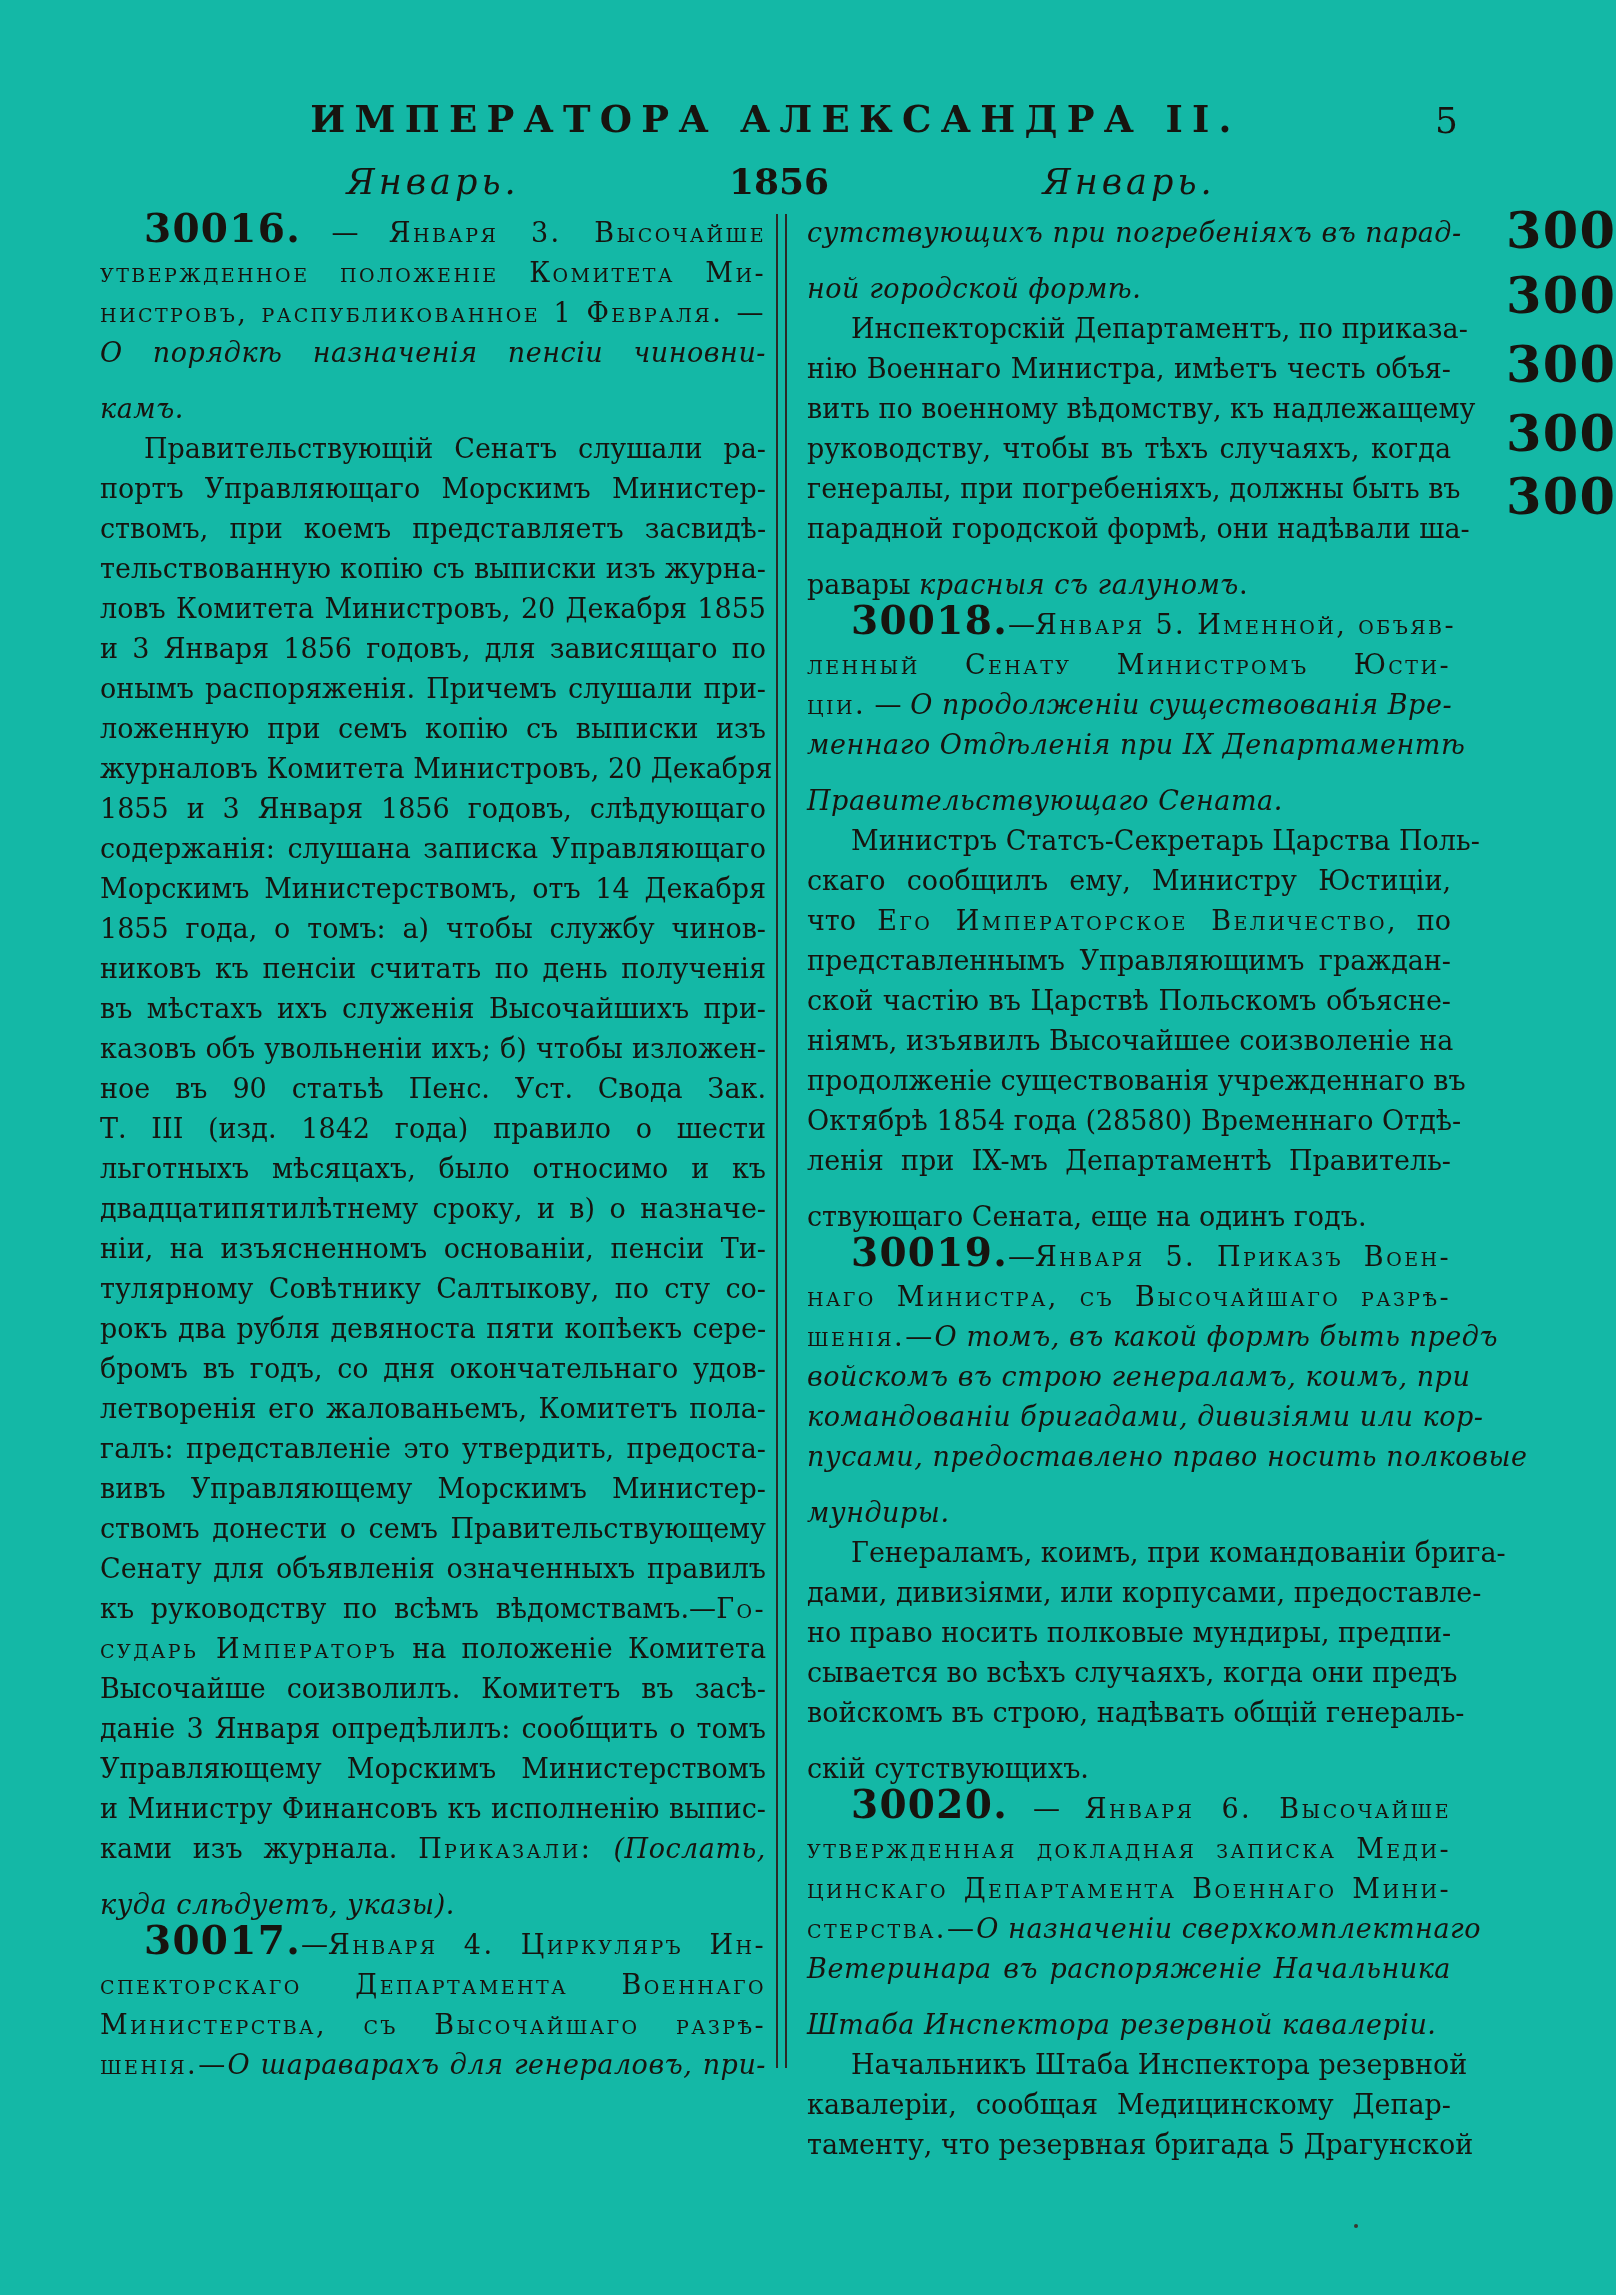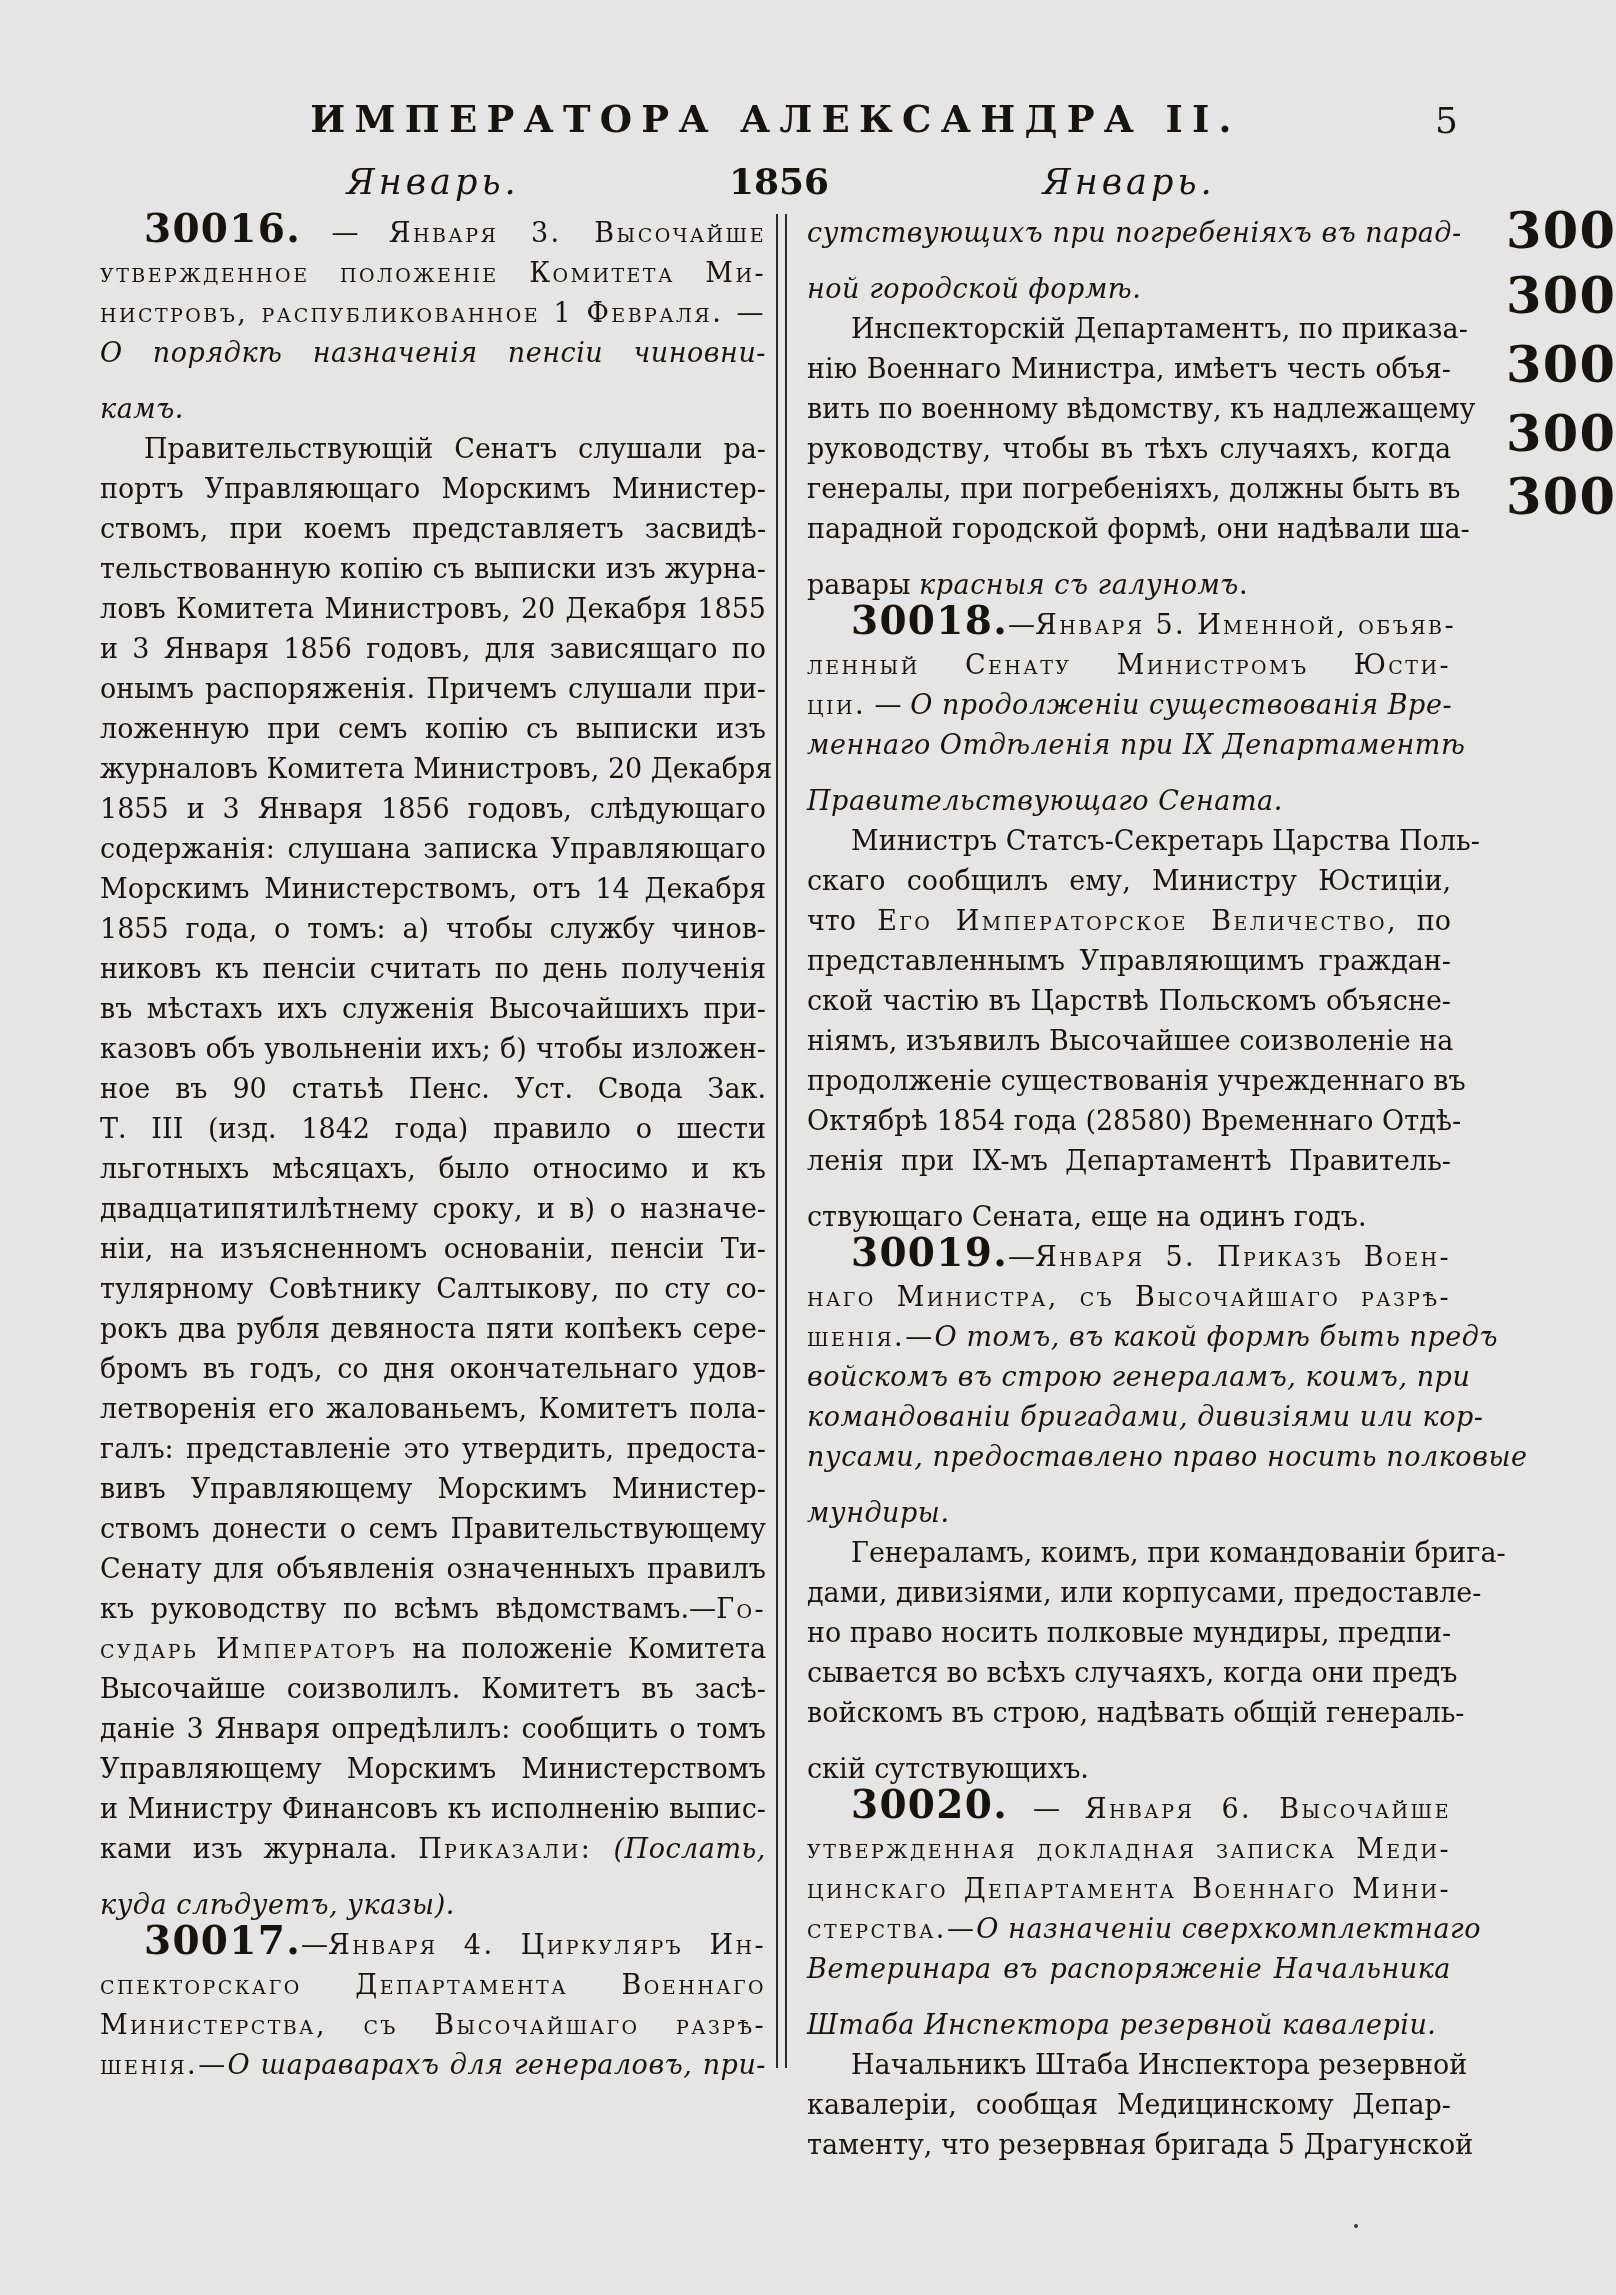--- a/index.html
+++ b/index.html
@@ -1,19 +1,19 @@
 <!DOCTYPE html>
 <html lang="ru" style="font-size:10.6px"><head>
 <meta charset="utf-8">
 <style>
   html,body{margin:0;padding:0;background:#8a8a86;}
   .page{
     position:relative;
     width:1617px;height:2295px;
-    background:#e5e5e5;
+    background:#14b8a6;
     font-family:"DejaVu Serif", serif;
     color:#17140f;
     overflow:hidden;
   }
   .running-head{
     position:absolute;left:100px;top:97px;width:1351px;
     text-align:center;font-weight:bold;font-size:37px;letter-spacing:9.3px;
     white-space:nowrap;
   }
   .page-number{

